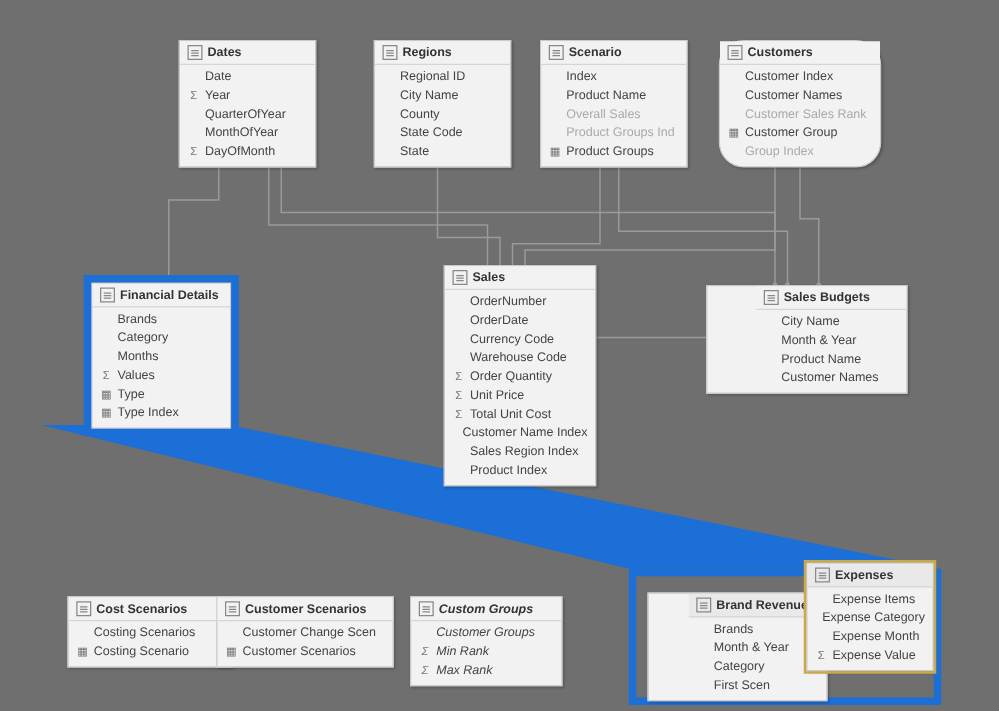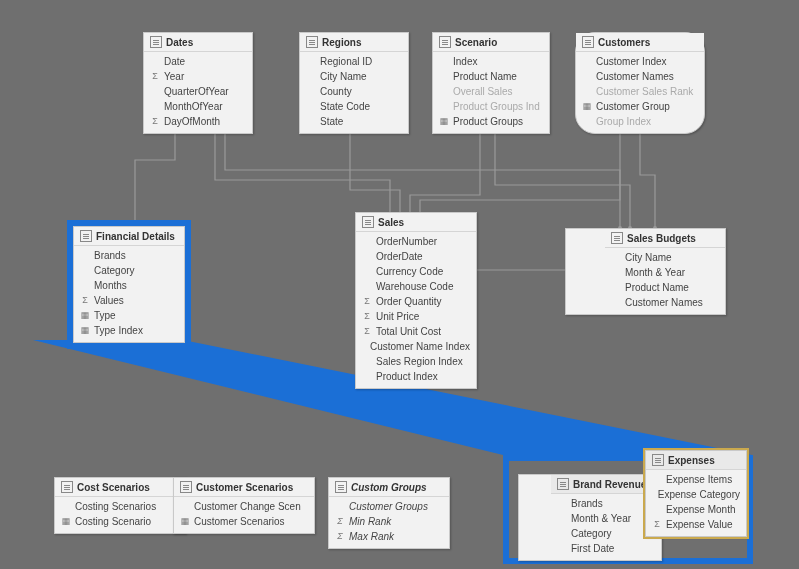--- a/index.html
+++ b/index.html
@@ -349,21 +349,21 @@
         <div class="field">
           <span class="ficon"></span>
           <span>Month &amp; Year</span>
         </div>
         <div class="field">
           <span class="ficon"></span>
           <span>Category</span>
         </div>
         <div class="field">
           <span class="ficon"></span>
-          <span>First Date</span>
+          <span>First Scen</span>
         </div>
       </div>
     </div>
     <div class="tbl dim sel-yellow" style="left: 645px; top: 450px; width: 100px;">
       <div class="hdr">
         <span class="ticon"></span>
         <span>Expenses</span>
       </div>
       <div class="fields">
         <div class="field">

